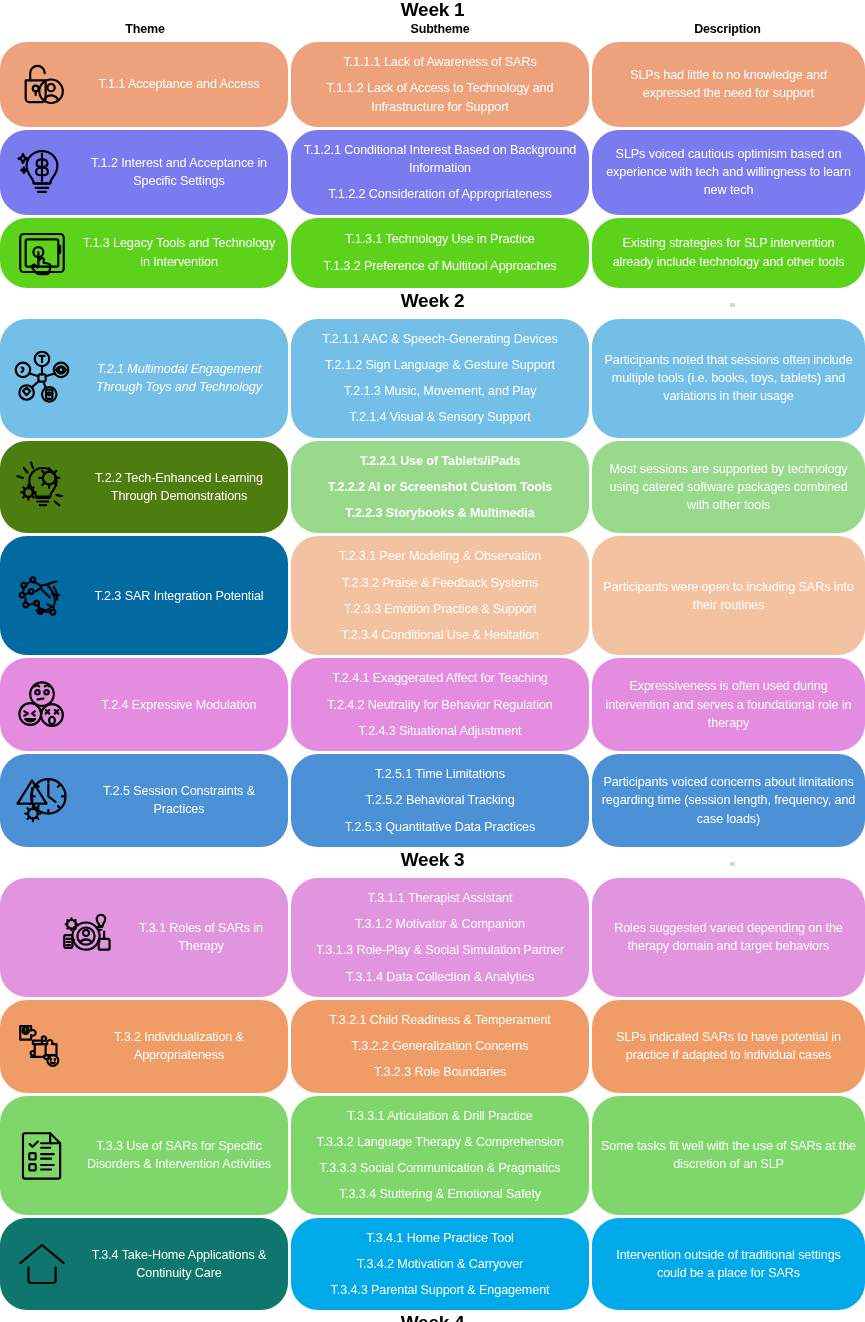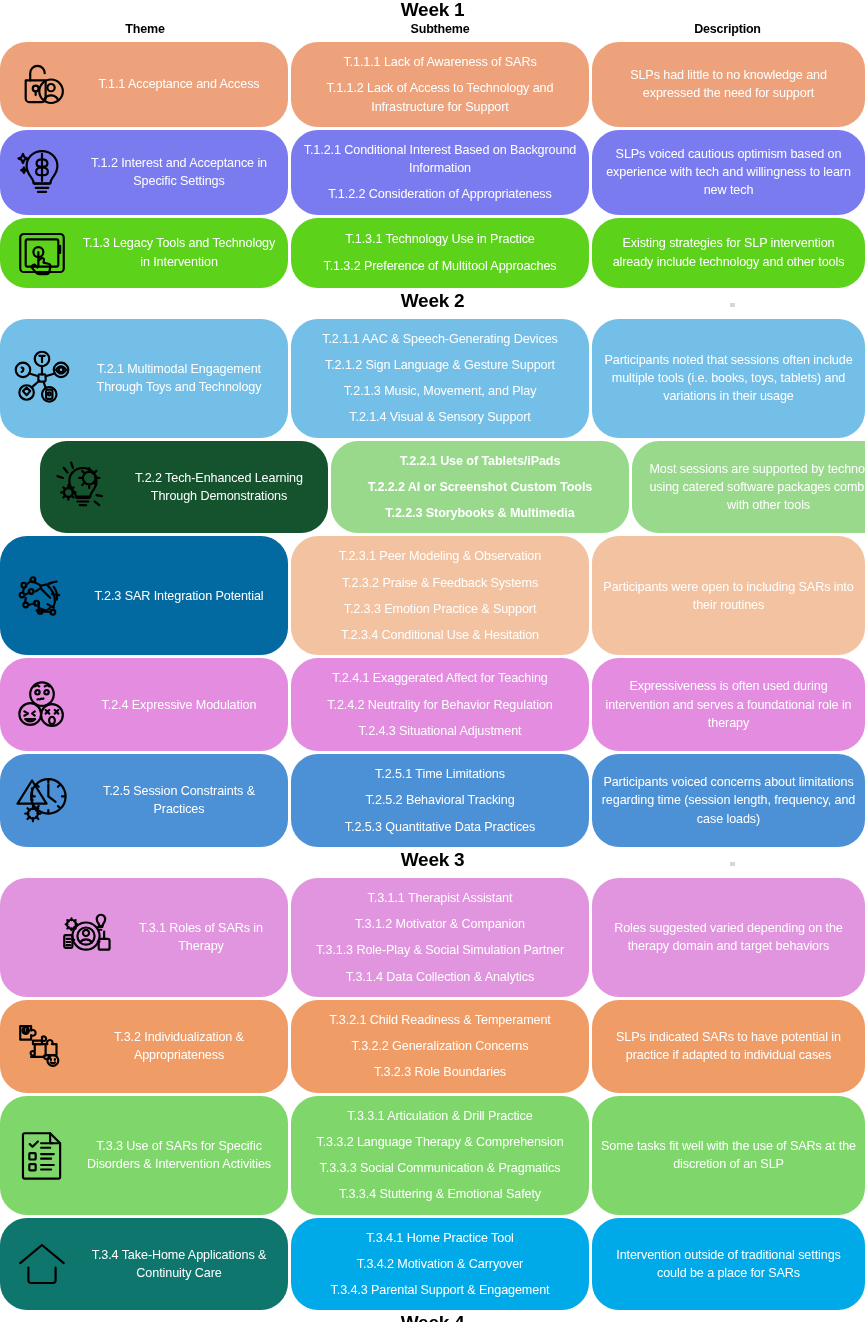--- a/index.html
+++ b/index.html
@@ -183,21 +183,21 @@
           <div class="desc-text">Existing strategies for SLP intervention already include technology and other tools</div>
         </div>
       </div>
     </div>
     <div class="week-block">
       <div class="week-title-row">
         <div class="week-title">Week 2</div>
       </div>
       <div class="artifact-dot" style="right: 130px; top: 12px;"></div>
       <div class="trow">
-        <div class="cell cell-theme" style="background: rgb(116, 191, 232);">
+        <div class="cell cell-theme" style="background: rgb(116, 191, 232); font-style: italic;">
           <span class="icon-wrap">
             <svg viewBox="0 0 64 64" width="58" height="58">
    <rect stroke="#000" fill="none" stroke-width="2.4" stroke-linecap="round" stroke-linejoin="round" x="28" y="28" width="8" height="8" rx="1.5"></rect>
    <circle stroke="#000" fill="none" stroke-width="2.4" stroke-linecap="round" stroke-linejoin="round" cx="32" cy="11" r="8"></circle>
               <path stroke="#000" fill="none" stroke-width="2.4" stroke-linecap="round" stroke-linejoin="round" d="M32 19v9"></path>
    <circle stroke="#000" fill="none" stroke-width="2.4" stroke-linecap="round" stroke-linejoin="round" cx="11" cy="23" r="8"></circle>
               <path stroke="#000" fill="none" stroke-width="2.4" stroke-linecap="round" stroke-linejoin="round" d="M18 27l10 3"></path>
    <circle stroke="#000" fill="none" stroke-width="2.4" stroke-linecap="round" stroke-linejoin="round" cx="53" cy="23" r="8"></circle>
               <path stroke="#000" fill="none" stroke-width="2.4" stroke-linecap="round" stroke-linejoin="round" d="M46 27l-10 3"></path>
    <circle stroke="#000" fill="none" stroke-width="2.4" stroke-linecap="round" stroke-linejoin="round" cx="15" cy="48" r="8"></circle>
@@ -219,21 +219,21 @@
           <div class="sub-line">T.2.1.1 AAC &amp; Speech-Generating Devices</div>
           <div class="sub-line">T.2.1.2 Sign Language &amp; Gesture Support</div>
           <div class="sub-line">T.2.1.3 Music, Movement, and Play</div>
           <div class="sub-line">T.2.1.4 Visual &amp; Sensory Support</div>
         </div>
         <div class="cell cell-desc" style="background: rgb(116, 191, 232);">
           <div class="desc-text">Participants noted that sessions often include multiple tools (i.e. books, toys, tablets) and variations in their usage</div>
         </div>
       </div>
       <div class="trow">
-        <div class="cell cell-theme" style="background: #14532d; margin-left: 40px;">
+        <div class="cell cell-theme" style="background: #4d7c0f;">
           <span class="icon-wrap">
             <svg viewBox="0 0 64 64" width="58" height="58">
    <path stroke="#000" fill="none" stroke-width="2.4" stroke-linecap="round" stroke-linejoin="round" d="M33 11c9 0 15 6.6 15 14.6 0 5.7-3.2 9.3-5.1 12.1-1.3 1.8-1.7 3.2-1.7 5H25.2c0-1.8-.5-3.2-1.8-5C21.5 34.9 18 31.3 18 25.6 18 17.6 24 11 33 11z"></path>
    <path stroke="#000" fill="none" stroke-width="2.4" stroke-linecap="round" stroke-linejoin="round" d="M26 44h14M27 48h12M29.5 52h7"></path>
    <circle stroke="#000" fill="none" stroke-width="2.4" stroke-linecap="round" stroke-linejoin="round" cx="40" cy="22" r="7"></circle>
    <path stroke="#000" fill="none" stroke-width="2.4" stroke-linecap="round" stroke-linejoin="round" d="M40 11v4M40 29v4M51 22h-4M33 22h-4M47.8 14.2l-2.8 2.8M35 27l-2.8 2.8M47.8 29.8L45 27M35 17l-2.8-2.8"></path>
    <circle stroke="#000" fill="none" stroke-width="2.4" stroke-linecap="round" stroke-linejoin="round" cx="17" cy="38" r="5"></circle>
    <path stroke="#000" fill="none" stroke-width="2.4" stroke-linecap="round" stroke-linejoin="round" d="M17 30v3.5M17 42.5V46M25 38h-3.5M12.5 38H9M22.6 32.4l-2.4 2.4M13.8 41.2l-2.4 2.4M22.6 43.6l-2.4-2.4M13.8 34.8l-2.4-2.4"></path>
    <path stroke="#000" fill="none" stroke-width="2.4" stroke-linecap="round" stroke-linejoin="round" d="M16 16l-4-5M11 22l-6-2M22 11l-2-6M48 41l6 1M46 48l5 4"></path>
             </svg>

